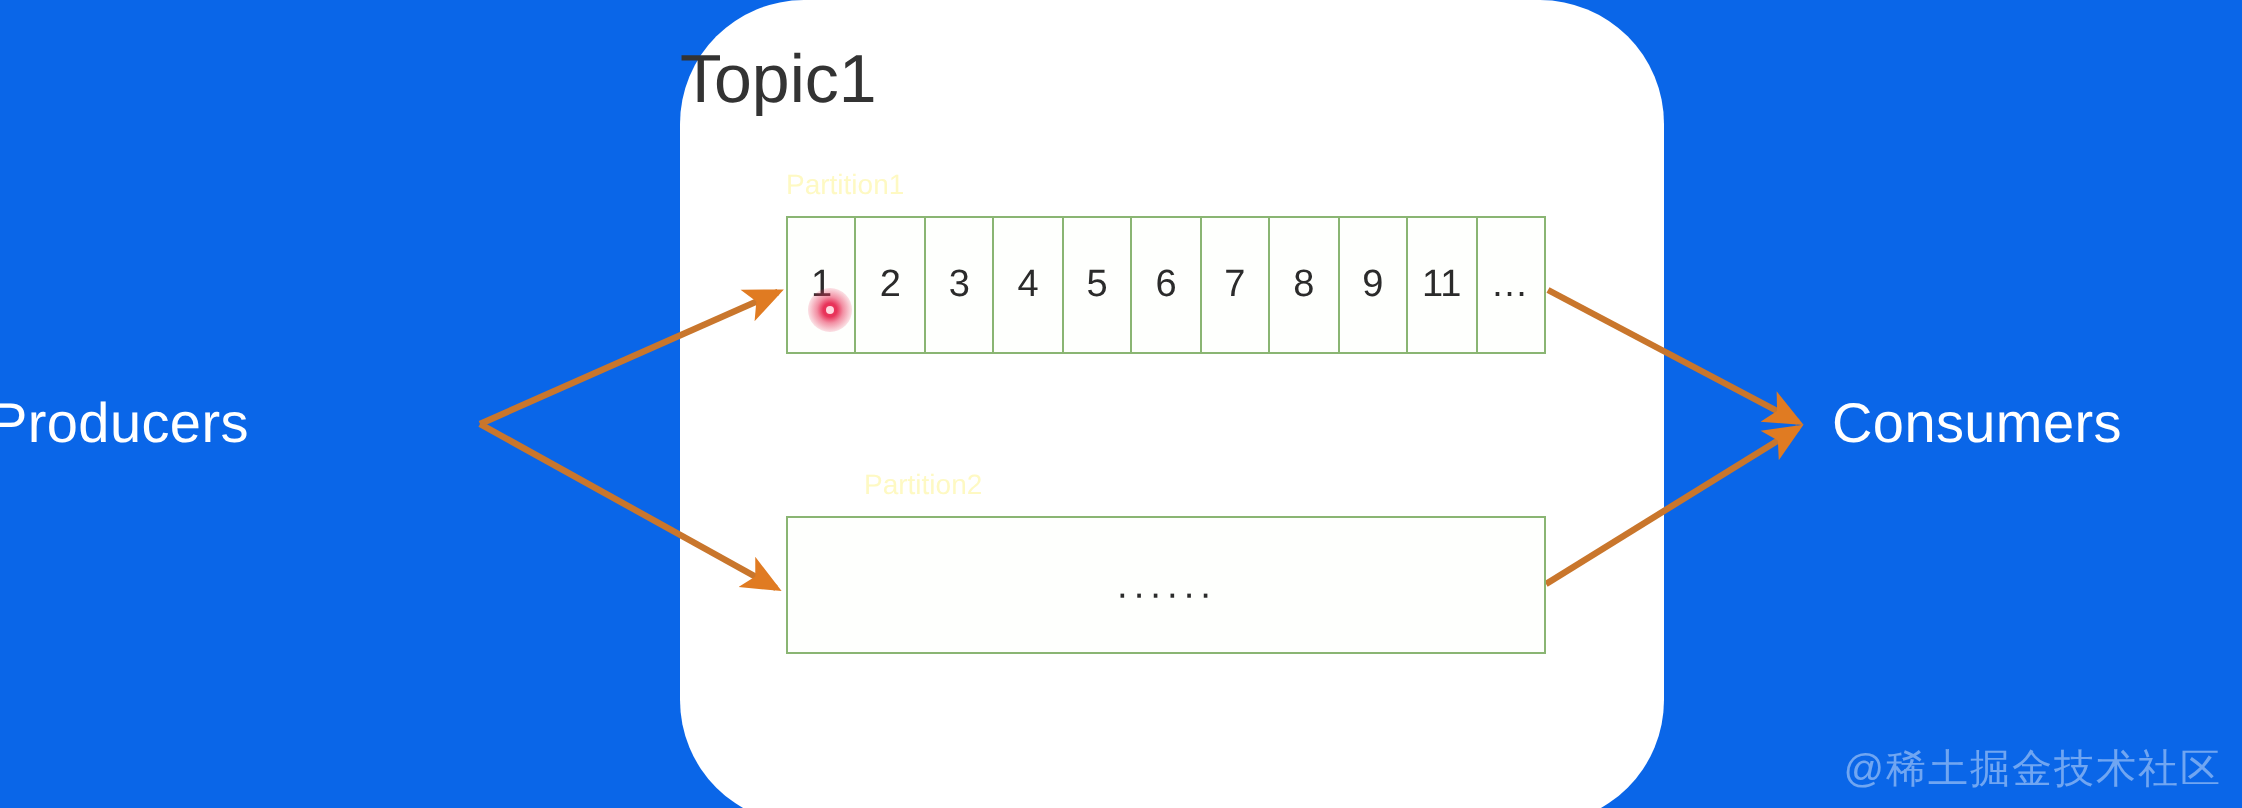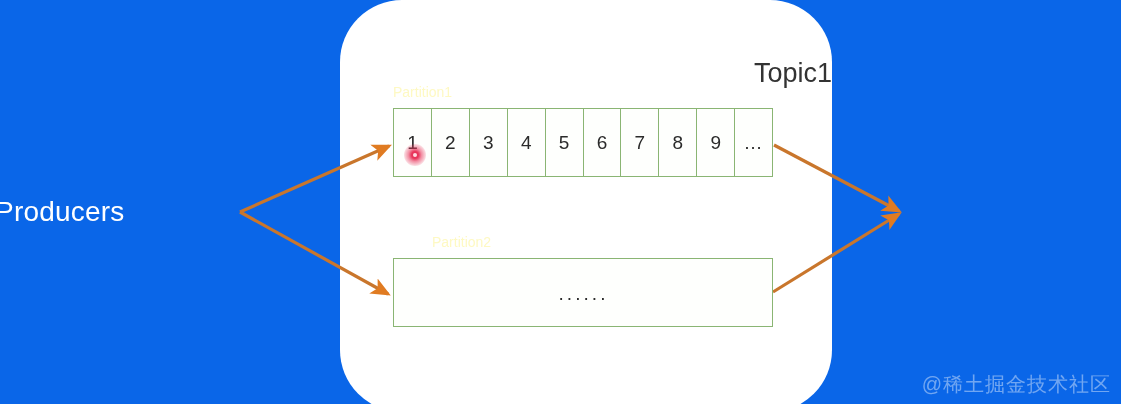--- a/index.html
+++ b/index.html
@@ -60,25 +60,24 @@
     height: 404px;
     pointer-events: none;
   }
 
   
   #topic-title {
     position: absolute;
     left: 340px;
     top: 22px;
     width: 492px;
-    text-align: right;
-    font-size: 27px;
+    text-align: left;
+    font-size: 34px;
     color: #333333;
     line-height: 1.1;
-    margin-top: 37px;
   }
 
   
   .partition-label {
     position: absolute;
     font-size: 14px;
     color: #fef9c3;
     line-height: 1;
     white-space: nowrap;
   }
@@ -192,34 +191,36 @@
     <line x1="240" y1="212" x2="389" y2="146" stroke="#c9762c" stroke-width="3.2" marker-end="url(#arrowhead-r)"></line>
 
     <line x1="240" y1="212" x2="388" y2="294" stroke="#c9762c" stroke-width="3.2" marker-end="url(#arrowhead-r)"></line>
 
     <line x1="774" y1="145" x2="899" y2="211" stroke="#c9762c" stroke-width="3.2" marker-end="url(#arrowhead-r)"></line>
 
     <line x1="773" y1="292" x2="899" y2="214" stroke="#c9762c" stroke-width="3.2" marker-end="url(#arrowhead-r)"></line>
   </svg>
 
   <div class="side-label" id="producers-label">Producers</div>
+  <div class="side-label" id="consumers-label">Consumers</div>
 
   <div id="topic-title">Topic1</div>
 
   <div class="partition-label" id="partition1-label">Partition1</div>
   <div id="partition1-box">
       <div class="cell">1</div>
       <div class="cell">2</div>
       <div class="cell">3</div>
       <div class="cell">4</div>
       <div class="cell">5</div>
       <div class="cell">6</div>
       <div class="cell">7</div>
       <div class="cell">8</div>
       <div class="cell">9</div>
+      <div class="cell">11</div>
       <div class="cell ellipsis-cell">…</div>
     </div>
   <div id="cursor-dot"></div>
 
   <div class="partition-label" id="partition2-label">Partition2</div>
   <div id="partition2-box">
     <span id="partition2-dots">······</span>
   </div>
 
   <div id="watermark">@稀土掘金技术社区</div>

